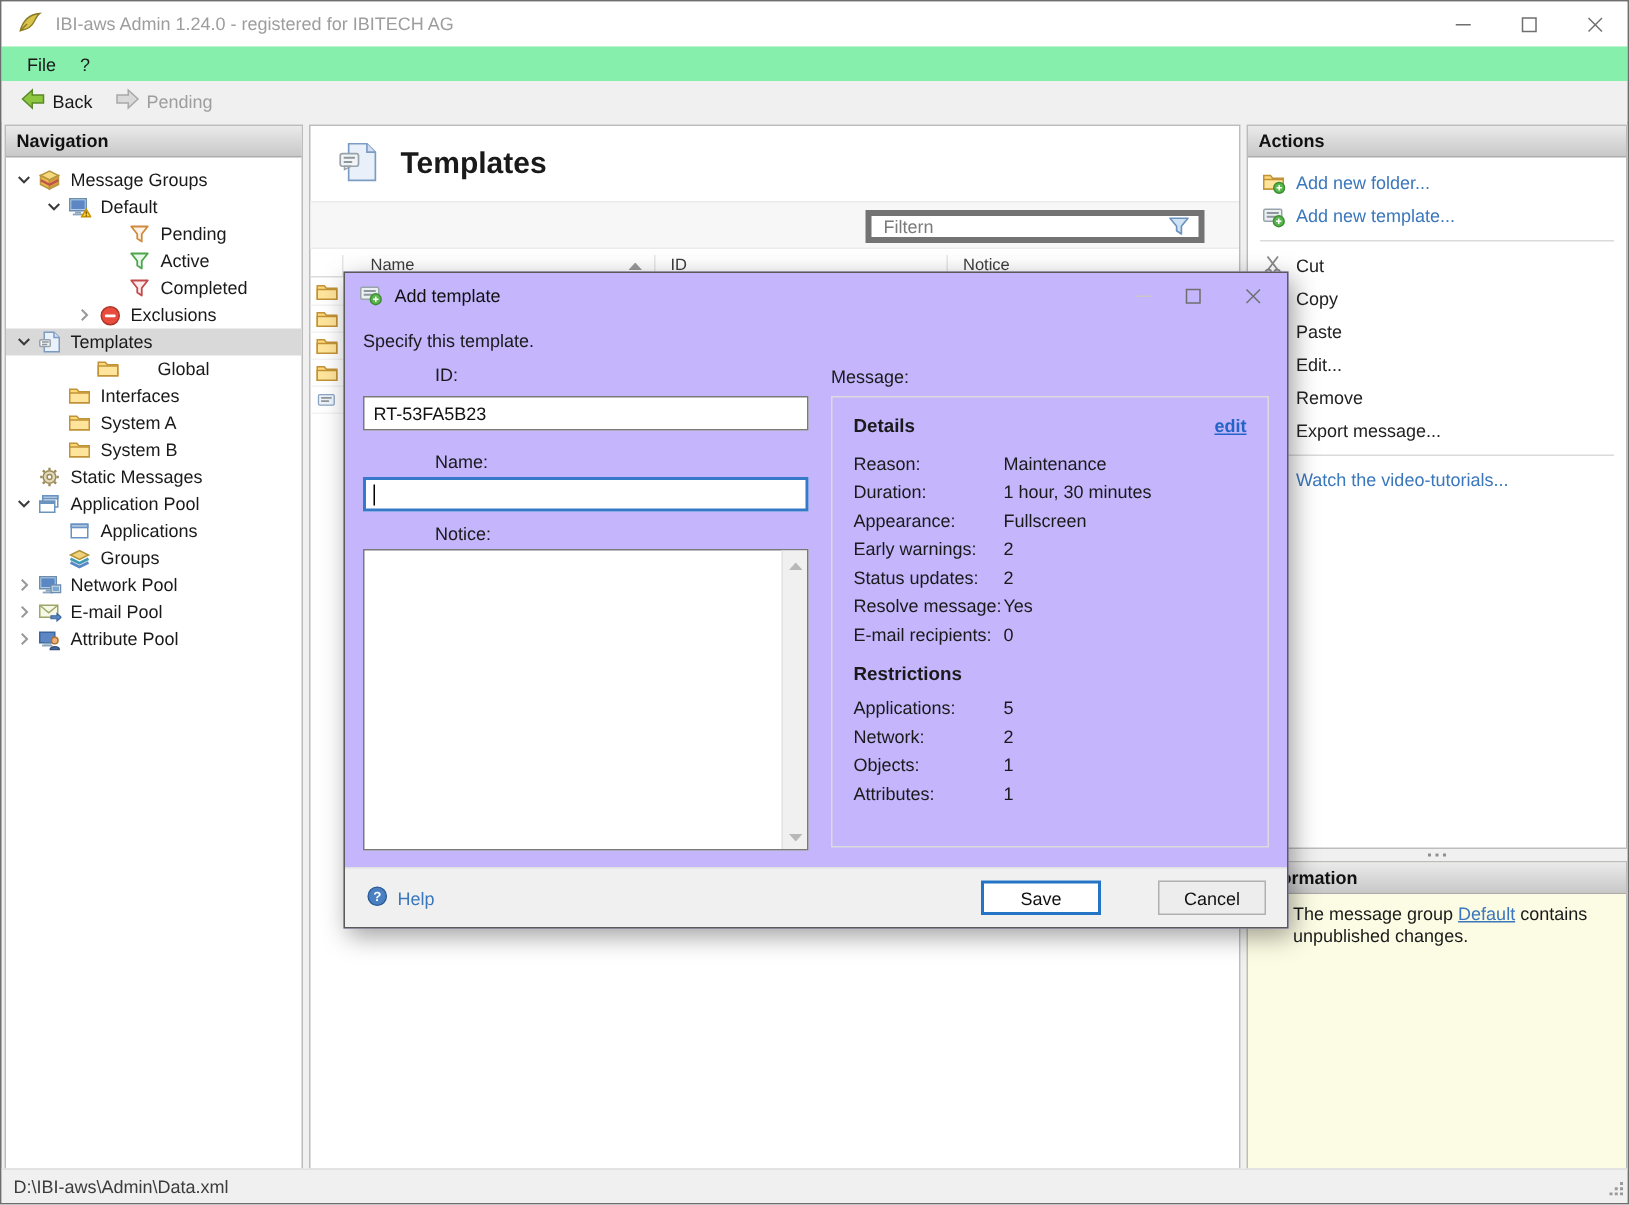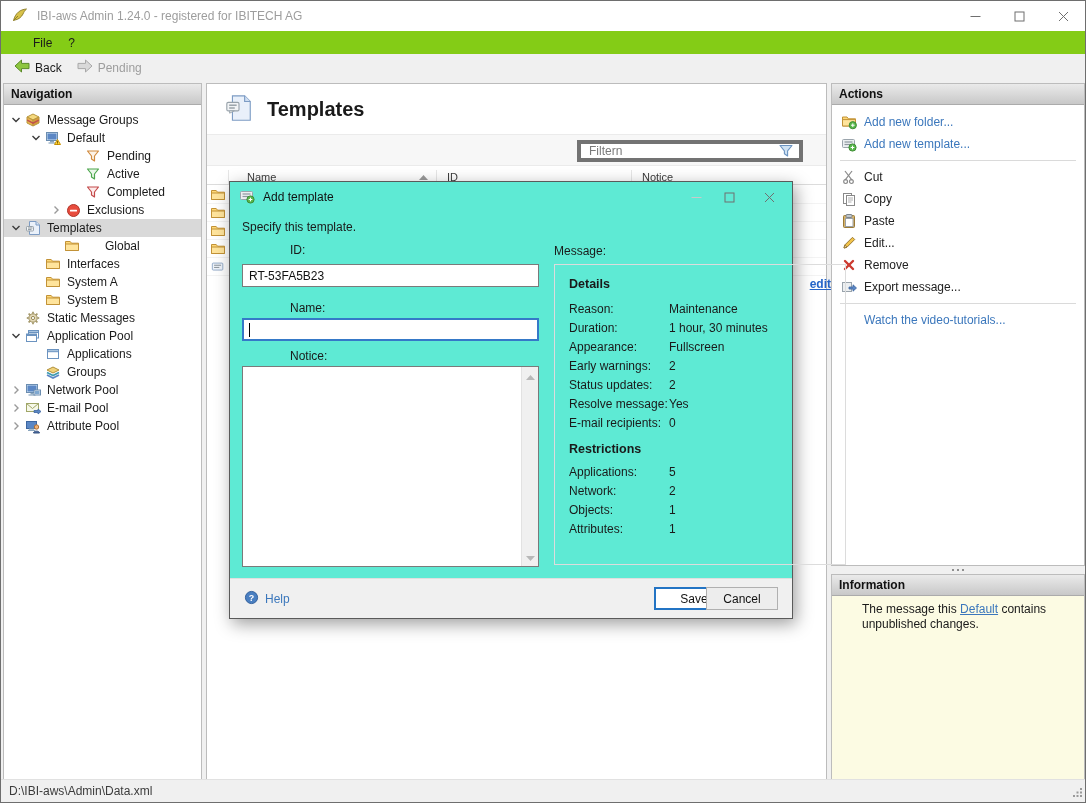--- a/index.html
+++ b/index.html
@@ -5,21 +5,21 @@
   html,body{margin:0;padding:0;background:#d4d4d4;}
   *{box-sizing:border-box;}
   .app{position:relative;width:1086px;height:803px;background:#f0f0f0;border:1px solid #6e6e6e;
        font-family:"Liberation Sans",sans-serif;font-size:12px;color:#1a1a1a;overflow:hidden;}
 
   
   .titlebar{position:absolute;top:0;left:0;right:0;height:30px;background:#fff;display:flex;align-items:center;padding-left:10px;}
   .titlebar .app-title{color:#9d9d9d;margin-left:8px;}
   .win-controls{margin-left:auto;display:flex;height:100%;}
   .win-btn{width:44px;height:100%;display:flex;align-items:center;justify-content:center;}
-  .menubar{position:absolute;top:30px;left:0;right:0;height:23px;background:#84cc16;display:flex;align-items:center;padding-left:24px;}
+  .menubar{position:absolute;top:30px;left:0;right:0;height:23px;background:#86efac;display:flex;align-items:center;padding-left:9px;}
   .menu-item{padding:3px 8px;}
   .toolbar{position:absolute;top:53px;left:0;right:0;height:27px;background:#f0f0f0;display:flex;align-items:center;padding-left:6px;gap:2px;}
   .tool-btn{display:flex;align-items:center;gap:4px;padding:3px 6px;}
   .tool-btn.disabled .tool-label{color:#9e9e9e;}
 
   
   .panel{position:absolute;background:#fff;border:1px solid #bcbcbc;}
   .panel-header{height:21px;background:linear-gradient(#eaeaea,#c8c8c8);border-bottom:1px solid #ababab;
                 font-weight:bold;padding:3px 7px;color:#111;}
 
@@ -67,21 +67,21 @@
   .info-panel{left:830px;top:573px;width:254px;height:206px;background:#fcfbe3;}
   .info-body{padding:6px 8px 0 30px;line-height:15px;color:#1a1a1a;}
   .info-link{color:#3b77bc;text-decoration:underline;}
 
   
   .statusbar{position:absolute;left:0;right:0;bottom:0;height:23px;background:#f0f0f0;border-top:1px solid #e1e1e1;
              display:flex;align-items:center;padding-left:8px;color:#3c3c3c;}
   .grip{position:absolute;right:2px;bottom:2px;}
 
   
-  .dialog{position:absolute;left:228px;top:180px;width:564px;height:438px;background:#5eead4;border:1px solid #5a5a5a;
+  .dialog{position:absolute;left:228px;top:180px;width:630px;height:438px;background:#c4b5fd;border:1px solid #5a5a5a;
           box-shadow:3px 5px 16px rgba(0,0,0,.38);z-index:10;}
   .dlg-titlebar{position:absolute;top:0;left:0;right:0;height:30px;display:flex;align-items:center;padding-left:9px;}
   .dlg-title{margin-left:8px;color:#111;}
   .dlg-controls{margin-left:auto;display:flex;height:100%;align-items:stretch;}
   .dlg-btn{width:33px;display:flex;align-items:center;justify-content:center;}
   .dlg-btn.close{width:46px;}
   .dlg-sub{position:absolute;left:12px;top:38px;}
   .fld-label{position:absolute;left:12px;color:#1a1a1a;margin-left:48px;}
   .txt-input{position:absolute;left:12px;width:297px;height:23px;border:1px solid #7a7a7a;background:#fff;
              font:12px "Liberation Sans",sans-serif;padding:0 6px;color:#111;}
@@ -591,21 +591,21 @@
 
   <div class="v-splitter">
       <i></i>
       <i></i>
       <i></i>
     </div>
 
   <div class="panel info-panel">
     <div class="panel-header">Information</div>
     <div class="info-body">
-      <span>The message this </span><span class="info-link">Default</span><span> contains unpublished changes.</span>
+      <span>The message group </span><span class="info-link">Default</span><span> contains unpublished changes.</span>
     </div>
   </div>
 
   <div class="statusbar">
     <span>D:\IBI-aws\Admin\Data.xml</span>
   </div>
   <span class="grip" id="grip"><svg width="11" height="11" viewBox="0 0 11 11">
         <g fill="#9a9a9a">
           <rect x="8" y="2" width="2" height="2"></rect>
           <rect x="8" y="5.5" width="2" height="2"></rect>

